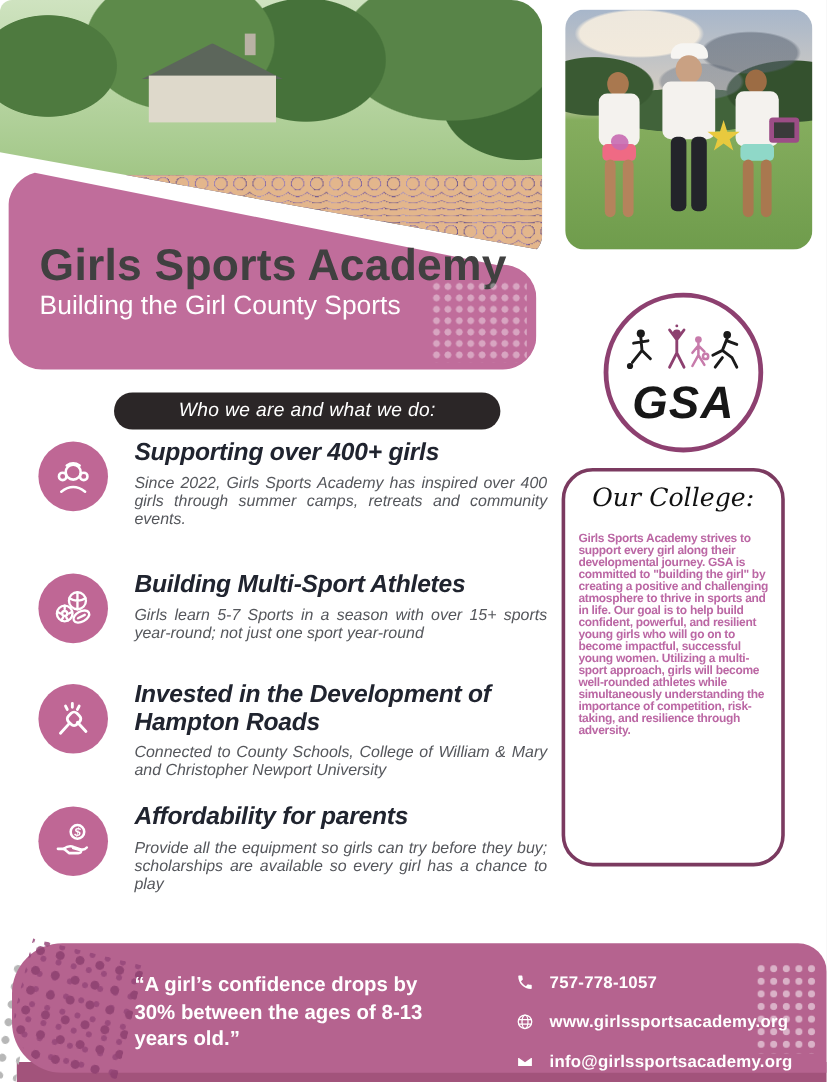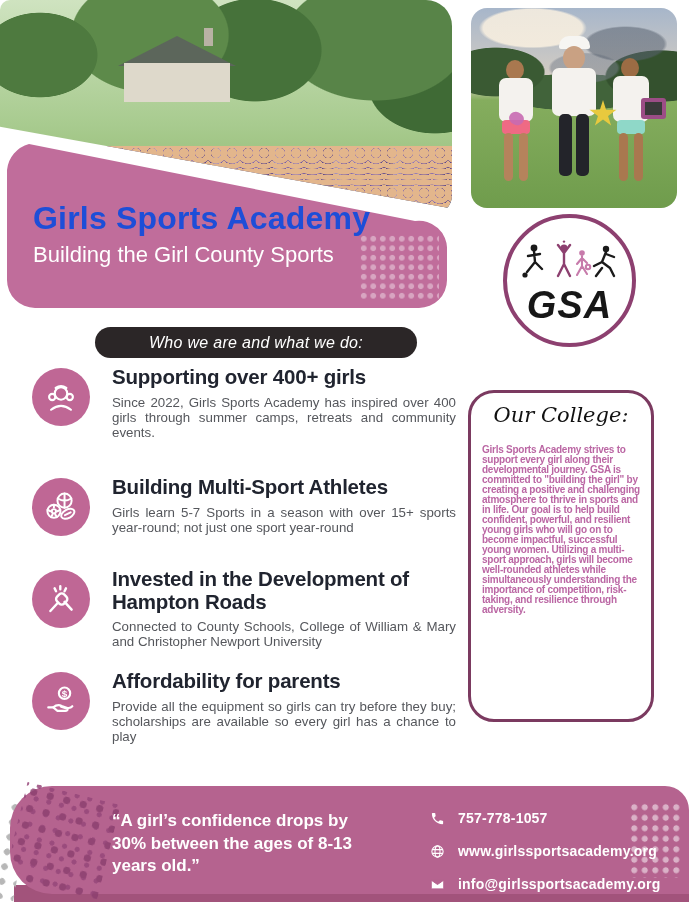--- a/index.html
+++ b/index.html
@@ -47,41 +47,41 @@
   .prop-star{position:absolute;background:#e8c93e;
     clip-path:polygon(50% 0,61% 35%,98% 35%,68% 57%,79% 91%,50% 70%,21% 91%,32% 57%,2% 35%,39% 35%);}
   .prop-frame{position:absolute;background:#9c4d86;border-radius:3px;}
   .prop-frame::after{content:"";position:absolute;left:4px;top:4px;right:4px;bottom:4px;background:#3a3a3a;}
   .prop-butterfly{position:absolute;width:15px;height:13px;background:#c86ab1;border-radius:50% 50% 50% 50%;
     transform:rotate(20deg);opacity:.9;}
 
   
   .hdr-wrap{position:absolute;left:7px;top:140px;width:440px;height:170px;}
   .hdr-wrap svg.shape{position:absolute;left:0;top:0;}
-  .hdr-title{position:absolute;left:26px;top:60px;font-size:32px;font-weight:800;color:#1d4ed8;
+  .hdr-title{position:absolute;left:26px;top:60px;font-size:37px;font-weight:800;color:#404040;
     letter-spacing:.2px;}
   .hdr-sub{position:absolute;left:26px;top:102px;font-size:22px;font-weight:400;color:#fff;}
   .hdr-dots{position:absolute;left:352px;top:94px;width:80px;height:68px;
     background-image:radial-gradient(rgba(255,255,255,.38) 2.6px,rgba(0,0,0,0) 3.1px);
     background-size:9.5px 9.5px;}
 
   
-  .logo{position:absolute;left:503px;top:214px;width:133px;height:133px;border-radius:50%;
+  .logo{position:absolute;left:503px;top:244px;width:133px;height:133px;border-radius:50%;
     background:#fff;border:4px solid #8d4070;box-sizing:border-box;text-align:center;}
   .logo-figs{margin-top:22px;}
   .logo-text{font-size:38px;font-weight:800;font-style:italic;color:#171717;letter-spacing:1px;
     line-height:1;margin-top:2px;}
 
   
   .pill{position:absolute;left:95px;top:327px;width:322px;height:31px;background:#2b2627;
     border-radius:16px;color:#fff;font-size:16px;font-style:italic;text-align:center;
     line-height:31px;letter-spacing:.3px;}
 
   
-  .feature{position:absolute;left:32px;width:424px;}
+  .feature{position:absolute;left:32px;width:424px;font-style:italic;}
   .f1{top:366px;} .f2{top:476px;} .f3{top:568px;} .f4{top:670px;}
   .f-icon{position:absolute;left:0;top:2px;width:58px;height:58px;border-radius:50%;
     background:#bf6795;display:flex;align-items:center;justify-content:center;}
   .f-text{margin-left:80px;width:344px;}
   .f-title{font-size:20.5px;font-weight:800;color:#20242f;line-height:1.1;letter-spacing:-.2px;}
   .f-body{margin-top:6px;font-size:13.3px;color:#55575c;line-height:1.13;text-align:justify;}
 
   
   .mission{position:absolute;left:468px;top:390px;width:186px;min-height:332px;background:#fff;
     border:3.5px solid #7b3a60;border-radius:26px;box-sizing:border-box;padding:10px 11px 12px;}

